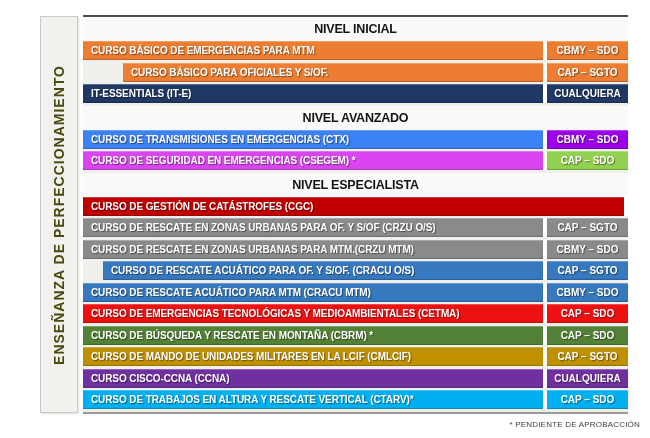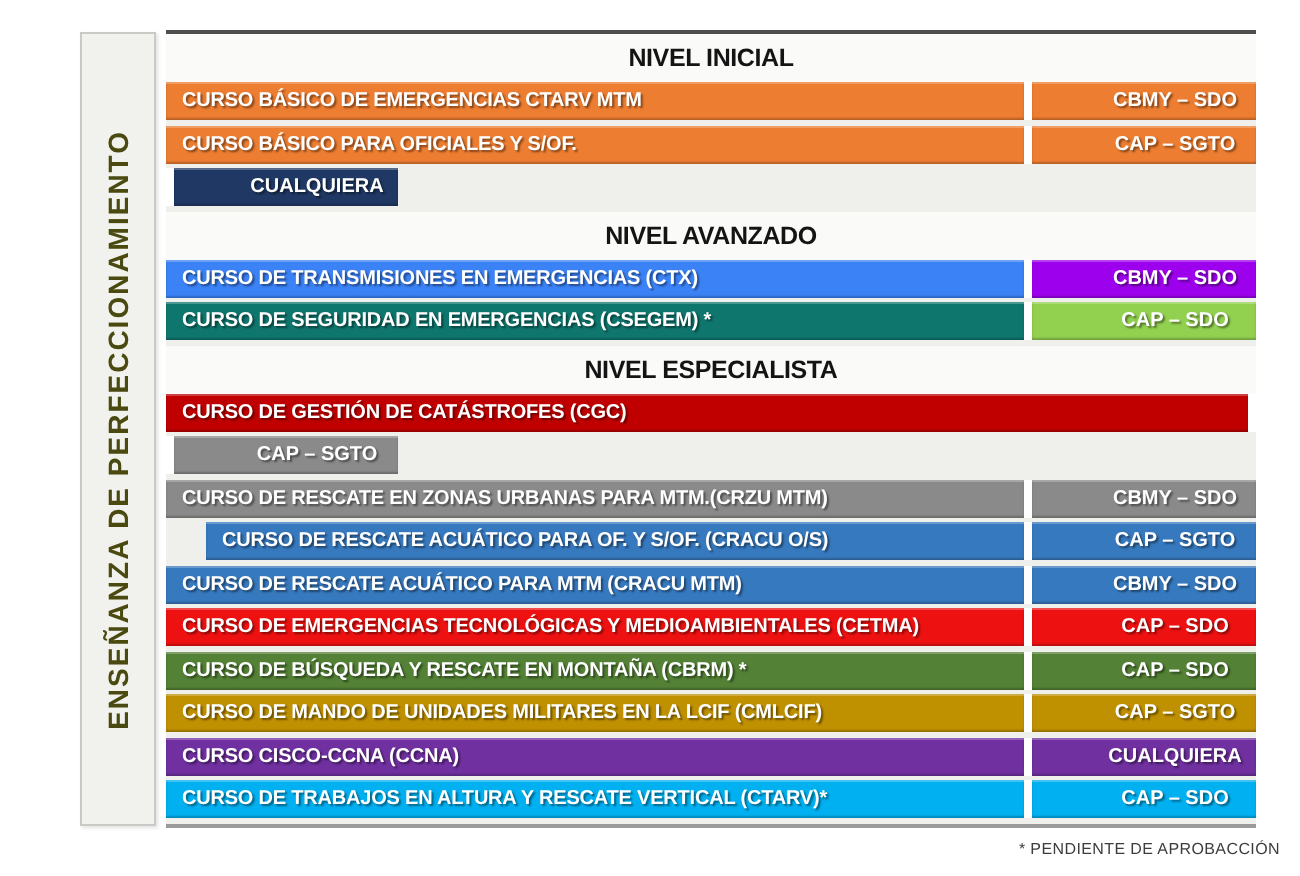--- a/index.html
+++ b/index.html
@@ -36,67 +36,68 @@
     box-shadow:inset 0 1px 0 rgba(255,255,255,0.25), inset 0 -1px 1px rgba(0,0,0,0.22);
     white-space:nowrap;overflow:hidden;
   }
   .rgap{flex:0 0 4px;background:#ffffff;}
   .cell{
     flex:0 0 81px;display:flex;align-items:center;justify-content:center;
     color:#ffffff;font-weight:bold;font-size:10px;
     text-shadow:1px 1px 1px rgba(0,0,0,0.45);
     box-shadow:inset 0 1px 0 rgba(255,255,255,0.25), inset 0 -1px 1px rgba(0,0,0,0.22);
     white-space:nowrap;
-    padding-left:31px;
   }
   .footer{
     position:absolute;right:10px;top:420px;
     font-size:8px;color:#3d3d3d;letter-spacing:0.2px;
   }
 </style>
 </head>
 <body>
 
 <div class="canvas">
   <div class="sidebar">
     <span class="sidebar-text">ENSEÑANZA DE PERFECCIONAMIENTO</span>
   </div>
   <div class="main" id="course-table">
       <div class="band">NIVEL INICIAL</div>
       <div class="row">
-        <div class="bar" style="background: rgb(237, 125, 49);">CURSO BÁSICO DE EMERGENCIAS CTARV MTM</div>
+        <div class="bar" style="background: rgb(237, 125, 49);">CURSO BÁSICO DE EMERGENCIAS PARA MTM</div>
         <div class="rgap"></div>
         <div class="cell" style="background: rgb(237, 125, 49);">CBMY – SDO</div>
       </div>
       <div class="row">
-        <div class="bar" style="background: rgb(237, 125, 49);">CURSO BÁSICO PARA OFICIALES Y S/OF.</div>
+        <div class="bar" style="background: rgb(237, 125, 49); margin-left: 40px;">CURSO BÁSICO PARA OFICIALES Y S/OF.</div>
         <div class="rgap"></div>
         <div class="cell" style="background: rgb(237, 125, 49);">CAP – SGTO</div>
       </div>
       <div class="row">
+        <div class="bar" style="background: rgb(31, 56, 100);">IT-ESSENTIALS (IT-E)</div>
         <div class="rgap"></div>
         <div class="cell" style="background: rgb(31, 56, 100);">CUALQUIERA</div>
       </div>
       <div class="band">NIVEL AVANZADO</div>
       <div class="row">
         <div class="bar" style="background: #3b82f6;">CURSO DE TRANSMISIONES EN EMERGENCIAS (CTX)</div>
         <div class="rgap"></div>
         <div class="cell" style="background: rgb(157, 0, 236);">CBMY – SDO</div>
       </div>
       <div class="row">
-        <div class="bar" style="background: #0f766e;">CURSO DE SEGURIDAD EN EMERGENCIAS (CSEGEM) *</div>
+        <div class="bar" style="background: #d946ef;">CURSO DE SEGURIDAD EN EMERGENCIAS (CSEGEM) *</div>
         <div class="rgap"></div>
         <div class="cell" style="background: rgb(146, 208, 80);">CAP – SDO</div>
       </div>
       <div class="band">NIVEL ESPECIALISTA</div>
       <div class="row">
         <div class="bar" style="background: rgb(192, 0, 0);">CURSO DE GESTIÓN DE CATÁSTROFES (CGC)</div>
         <div class="rgap"></div>
       </div>
       <div class="row">
+        <div class="bar" style="background: rgb(138, 138, 138);">CURSO DE RESCATE EN ZONAS URBANAS PARA OF. Y S/OF (CRZU O/S)</div>
         <div class="rgap"></div>
         <div class="cell" style="background: rgb(138, 138, 138);">CAP – SGTO</div>
       </div>
       <div class="row">
         <div class="bar" style="background: rgb(138, 138, 138);">CURSO DE RESCATE EN ZONAS URBANAS PARA MTM.(CRZU MTM)</div>
         <div class="rgap"></div>
         <div class="cell" style="background: rgb(138, 138, 138);">CBMY – SDO</div>
       </div>
       <div class="row">
         <div class="bar" style="background: rgb(55, 121, 190); margin-left: 20px;">CURSO DE RESCATE ACUÁTICO PARA OF. Y S/OF. (CRACU O/S)</div>

